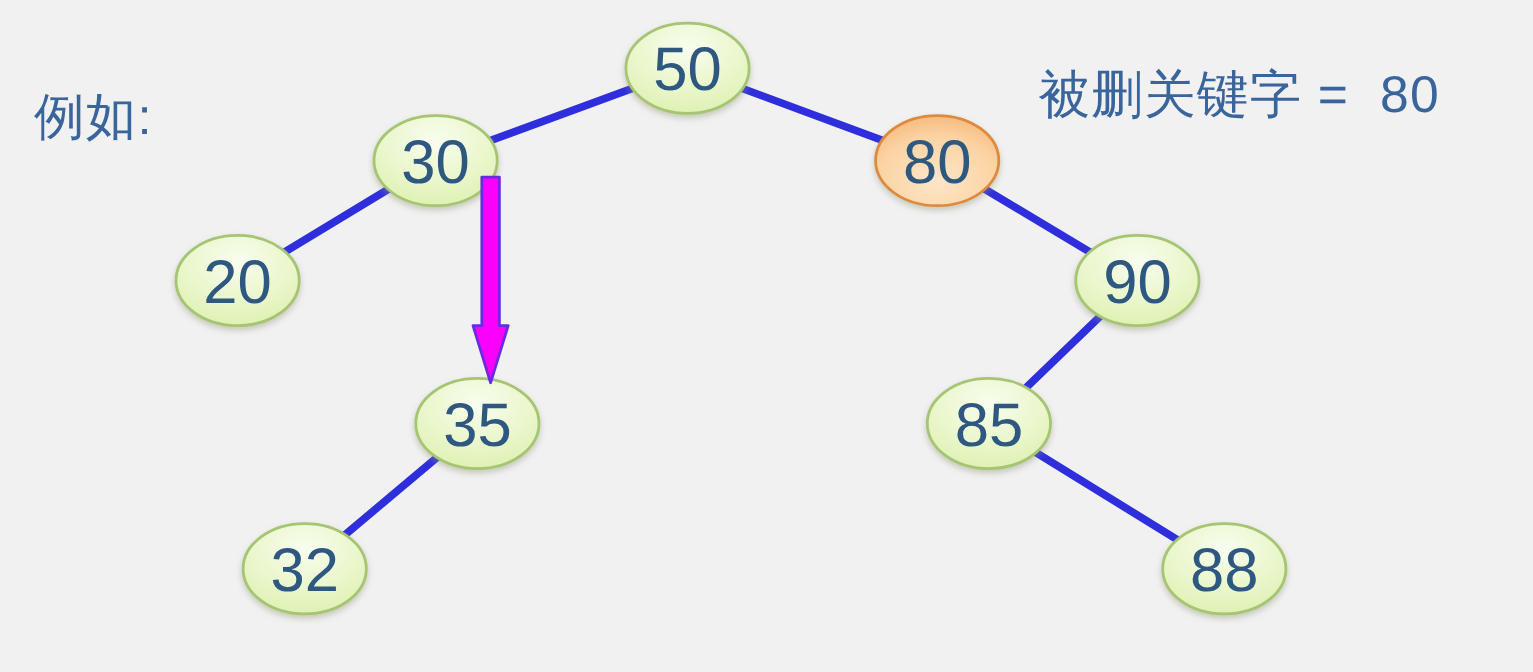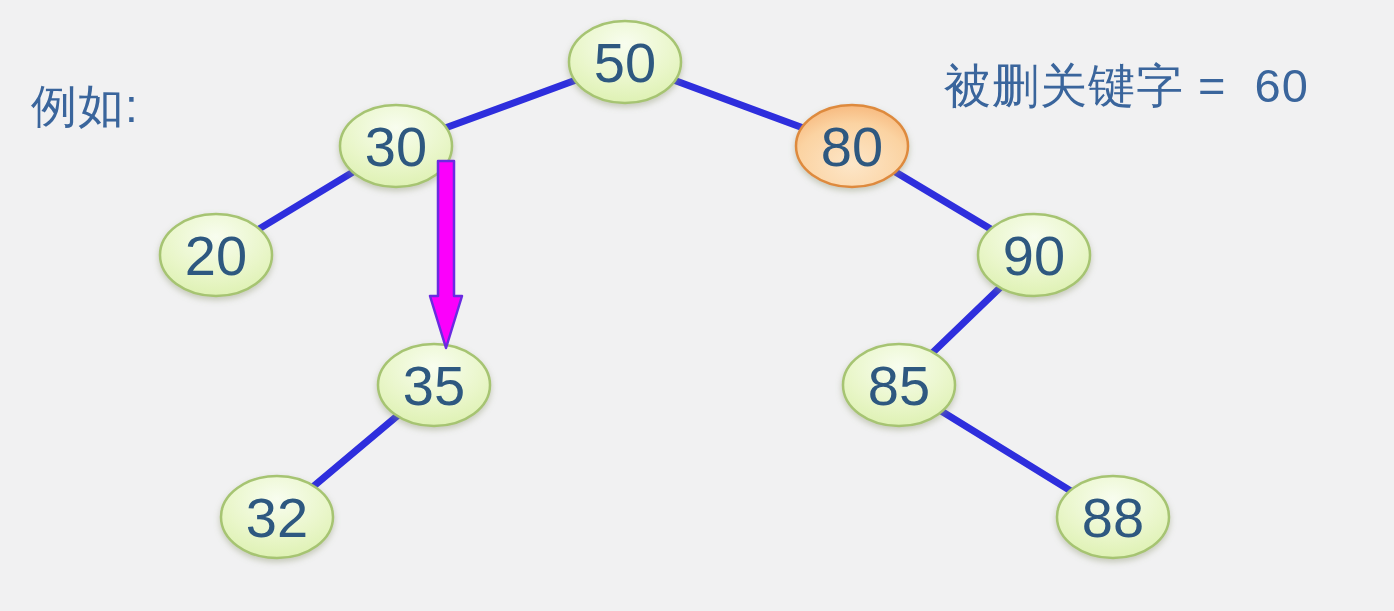--- a/index.html
+++ b/index.html
@@ -64,21 +64,21 @@
     stroke-linejoin: round;
   }
 </style>
 </head>
 <body>
 
 <div class="canvas">
 
   <div class="caption caption-example">例如:</div>
 
-  <div class="caption caption-deleted-key">被删关键字 =  60</div>
+  <div class="caption caption-deleted-key">被删关键字 =  80</div>
 
   <svg class="tree-svg" width="1394" height="611" viewBox="0 0 1394 611">
     <defs>
       <radialGradient id="gradGreen" cx="50%" cy="28%" r="85%">
         <stop offset="0%" stop-color="#f8fdef"></stop>
         <stop offset="55%" stop-color="#e9f6c9"></stop>
         <stop offset="100%" stop-color="#d9efa9"></stop>
       </radialGradient>
       <radialGradient id="gradOrange" cx="50%" cy="72%" r="90%">
         <stop offset="0%" stop-color="#fde6c8"></stop>

